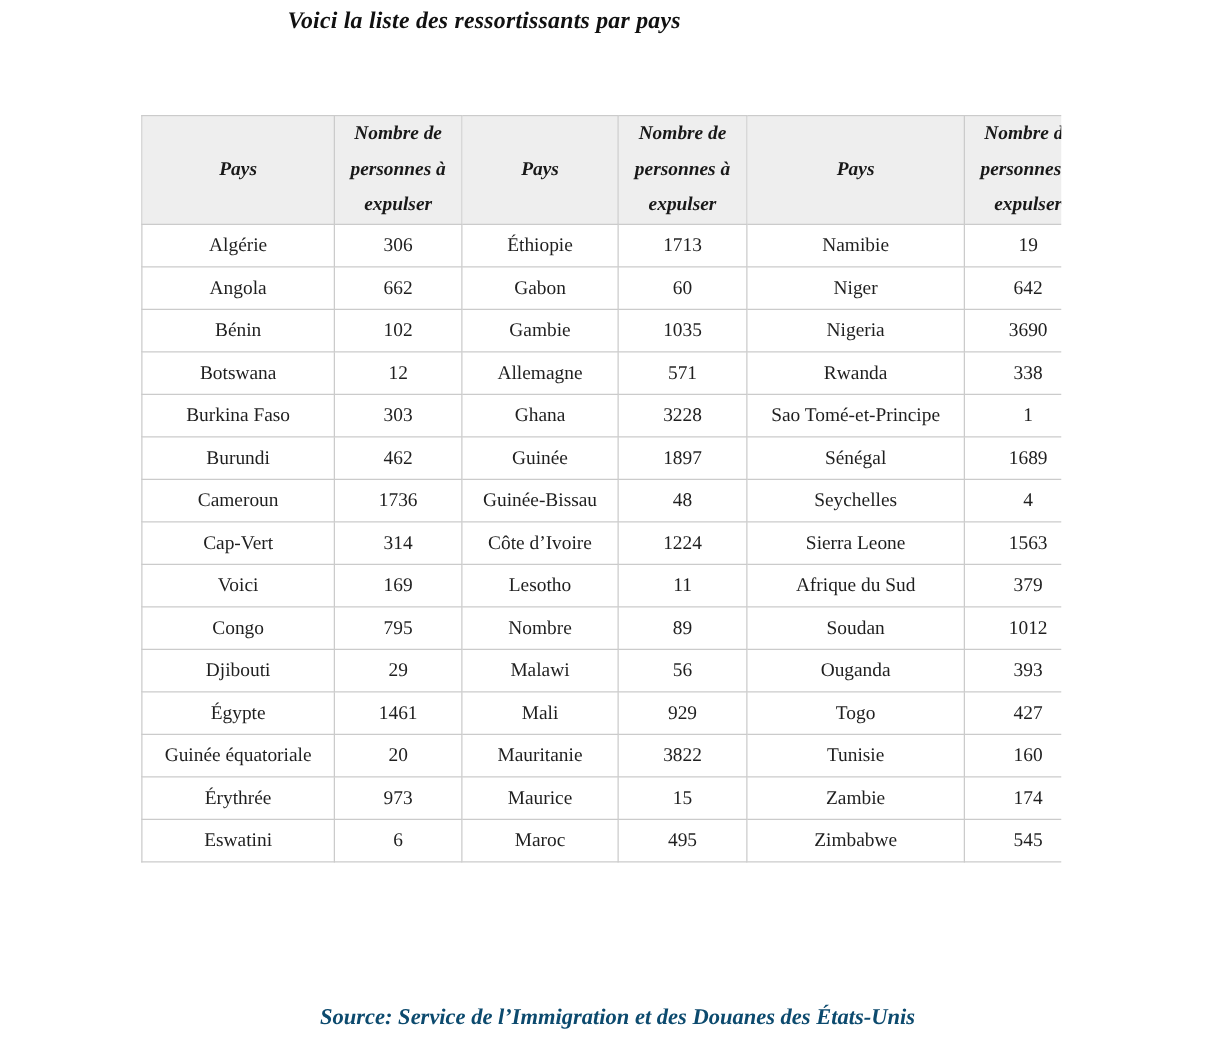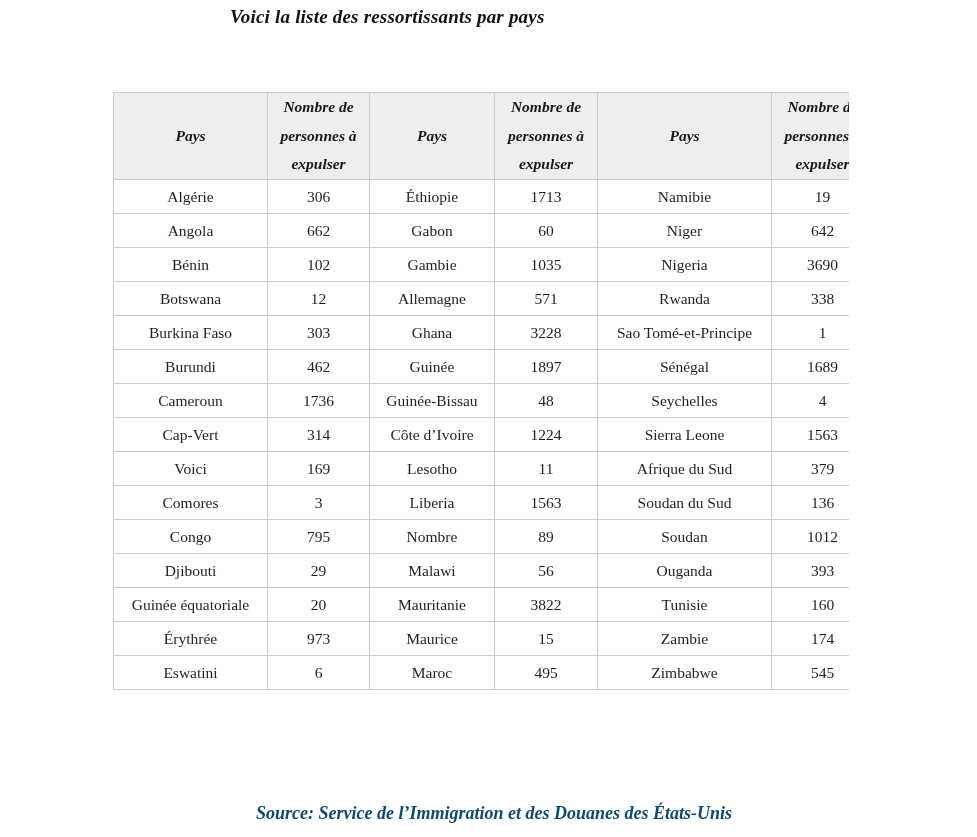--- a/index.html
+++ b/index.html
@@ -173,44 +173,44 @@
           </tr>
           <tr>
             <td>Voici</td>
             <td>169</td>
             <td>Lesotho</td>
             <td>11</td>
             <td>Afrique du Sud</td>
             <td>379</td>
           </tr>
           <tr>
-            <td>Comores</td>
-            <td>3</td>
-            <td>Liberia</td>
-            <td>1563</td>
-            <td>Soudan du Sud</td>
-            <td>136</td>
-          </tr>
-          <tr>
             <td>Congo</td>
             <td>795</td>
             <td>Nombre</td>
             <td>89</td>
             <td>Soudan</td>
             <td>1012</td>
           </tr>
           <tr>
             <td>Djibouti</td>
             <td>29</td>
             <td>Malawi</td>
             <td>56</td>
             <td>Ouganda</td>
             <td>393</td>
           </tr>
           <tr>
+            <td>Égypte</td>
+            <td>1461</td>
+            <td>Mali</td>
+            <td>929</td>
+            <td>Togo</td>
+            <td>427</td>
+          </tr>
+          <tr>
             <td>Guinée équatoriale</td>
             <td>20</td>
             <td>Mauritanie</td>
             <td>3822</td>
             <td>Tunisie</td>
             <td>160</td>
           </tr>
           <tr>
             <td>Érythrée</td>
             <td>973</td>

